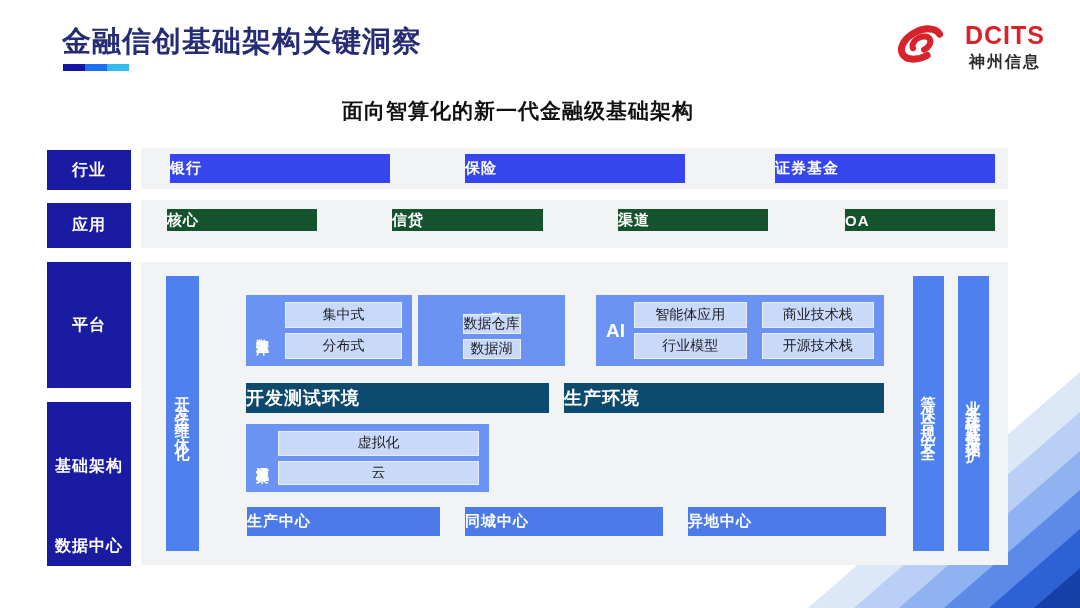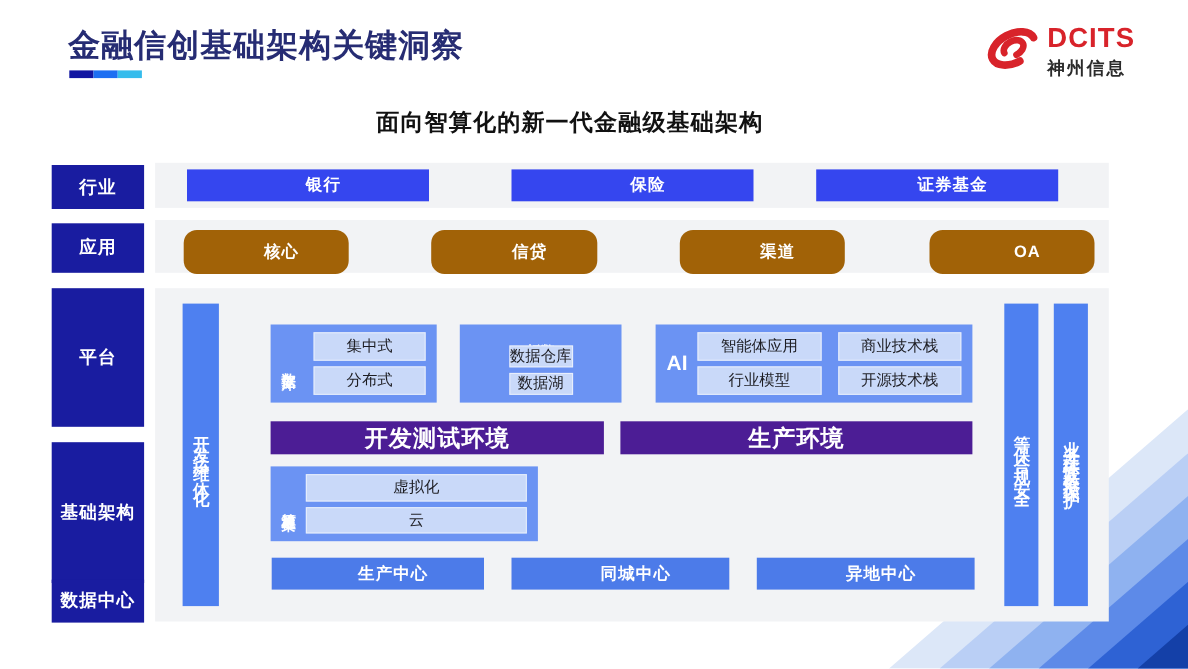--- a/index.html
+++ b/index.html
@@ -7,60 +7,60 @@
   body { font-family:"Liberation Sans","DejaVu Sans",sans-serif; }
   .slide { position:relative; width:1080px; height:608px; background:#ffffff; overflow:hidden; }
   .abs { position:absolute; }
 
   
   .title { left:62px; top:22px; font-size:29px; font-weight:700; color:#262C73; letter-spacing:1px; }
   .underline { left:63px; top:64px; display:flex; }
   .underline span { width:22px; height:7px; display:block; }
   .u1 { background:#1216A2; } .u2 { background:#1D6FF2; } .u3 { background:#35BCEC; }
   .logo { left:890px; top:18px; width:160px; height:58px; display:flex; align-items:flex-start; }
-  .logo-text { margin-left:0; display:flex; flex-direction:column; align-items:flex-start; padding-top:5px; }
+  .logo-text { margin-left:13px; display:flex; flex-direction:column; align-items:center; padding-top:5px; }
   .brand { color:#D8232A; font-size:25px; font-weight:800; letter-spacing:1px; line-height:1; }
   .company { color:#2B2B2B; font-size:16px; font-weight:700; letter-spacing:2px; margin-top:4px; }
 
   .subtitle { left:0; top:97px; width:1080px; text-align:center; transform:translateX(-22px);
               font-size:21px; font-weight:700; color:#111111; letter-spacing:1px; }
 
   
   .side { left:47px; width:84px; background:#191CA0; color:#fff; font-size:16px; font-weight:700;
           display:flex; align-items:center; justify-content:center; letter-spacing:1px; }
 
   
   .band { left:141px; width:867px; background:#F2F3F5; }
 
   
-  .btn { color:#fff; font-weight:700; display:flex; align-items:center; justify-content:center; letter-spacing:1px;padding-left:28px; }
+  .btn { color:#fff; font-weight:700; display:flex; align-items:center; justify-content:flex-start; letter-spacing:1px; }
   .btn-industry { background:#3546EF; height:29px; top:154px; font-size:15px; }
-  .btn-app { background:#a16207; height:40px; top:209px; font-size:15px;border-radius:12px; }
+  .btn-app { background:#14532d; height:22px; top:209px; font-size:15px; }
   .btn-center { background:#4C7BE9; height:29px; top:507px; font-size:15px; }
 
   
   .vbar { background:#4E80F0; display:flex; align-items:center; justify-content:center; }
   .vtext { writing-mode:vertical-rl; text-orientation:upright; color:#fff; font-weight:700; line-height:1; }
 
   
   .group { background:#6B93F3; display:flex; align-items:center; padding:7px 10px; gap:9px; }
   .glabel { writing-mode:vertical-rl; text-orientation:upright; color:#fff; font-weight:700;
             font-size:13px; line-height:1; letter-spacing:1px; }
   .glabel-h { color:#fff; font-weight:700; font-size:19px; }
   .gcol { flex:1; display:flex; flex-direction:column; gap:5px; height:100%; justify-content:center; }
   .chip { background:#C9D9F9; border:1px solid rgba(255,255,255,0.55); color:#1d1d22; text-align:center;
           font-size:14px; font-weight:500; flex:1; display:flex; align-items:center; justify-content:center; }
   .ggrid { flex:1; display:grid; grid-template-columns:1fr 1fr; gap:5px 15px; height:100%; }
   .side-chip { background:#C9D9F9; border:1px solid rgba(255,255,255,0.55); color:#1d1d22; font-size:14px;
                font-weight:500; width:62px; height:100%; display:flex; align-items:center; justify-content:center;
                text-align:center; }
   .side-chip span { width:32px; line-height:1.45; }
 
-  .env { background:#4c1d95; color:#fff; font-weight:700; font-size:21px; letter-spacing:1px;
-         display:flex; align-items:center; justify-content:center; }
+  .env { background:#0c4a6e; color:#fff; font-weight:700; font-size:18px; letter-spacing:1px;
+         display:flex; align-items:center; }
 
   
   .tri { position:absolute; right:0; bottom:0; clip-path:polygon(100% 0, 0 100%, 100% 100%); }
 </style>
 </head>
 <body>
 
 <div class="slide">
 
   <div>
@@ -115,42 +115,42 @@
   <div class="abs band" style="top:148px;height:41px;"></div>
   <div class="abs band" style="top:200px;height:48px;"></div>
   <div class="abs band" style="top:262px;height:303px;"></div>
 
   <div class="abs btn btn-industry" style="left:170px;width:220px;">
     <span>银行</span>
     </div>
   <div class="abs btn btn-industry" style="left:465px;width:220px;">
     <span>保险</span>
     </div>
-  <div class="abs btn btn-industry" style="left:742px;width:220px;">
+  <div class="abs btn btn-industry" style="left:775px;width:220px;">
     <span>证券基金</span>
     </div>
 
   <div class="abs btn btn-app" style="left:167px;width:150px;">
     <span>核心</span>
     </div>
   <div class="abs btn btn-app" style="left:392px;width:151px;">
     <span>信贷</span>
     </div>
   <div class="abs btn btn-app" style="left:618px;width:150px;">
     <span>渠道</span>
     </div>
   <div class="abs btn btn-app" style="left:845px;width:150px;">
     <span>OA</span>
     </div>
 
   <div class="abs vbar" style="left:166px;top:276px;width:33px;height:275px;">
     <span class="vtext" style="font-size:15px;letter-spacing:8px;">开发运维一体化</span>
   </div>
 
-  <div class="abs group" style="left:246px;top:295px;width:151px;height:71px;gap:16px;">
+  <div class="abs group" style="left:246px;top:295px;width:166px;height:71px;gap:16px;">
     <span class="glabel">数据库</span>
     <div class="gcol">
       <div class="chip">
           <span>集中式</span>
         </div>
       <div class="chip">
           <span>分布式</span>
         </div>
     </div>
   </div>

